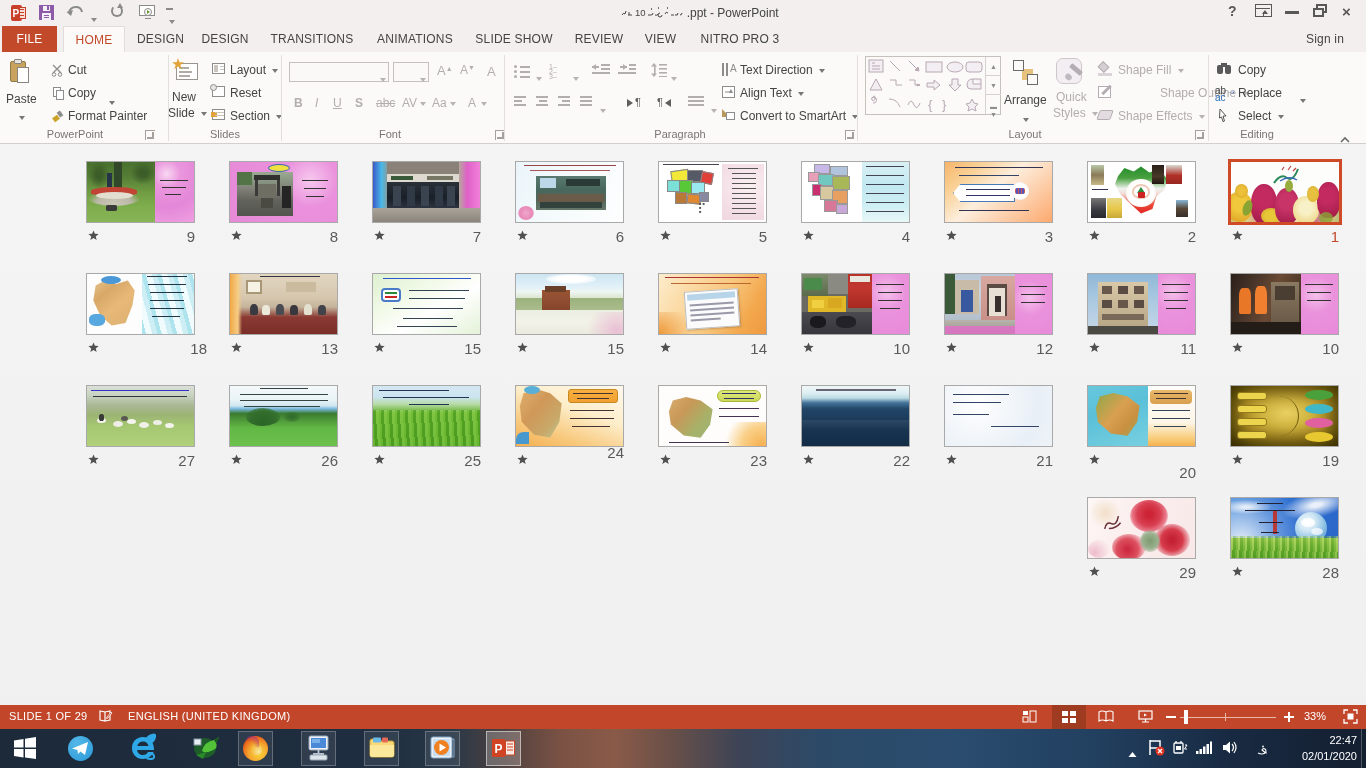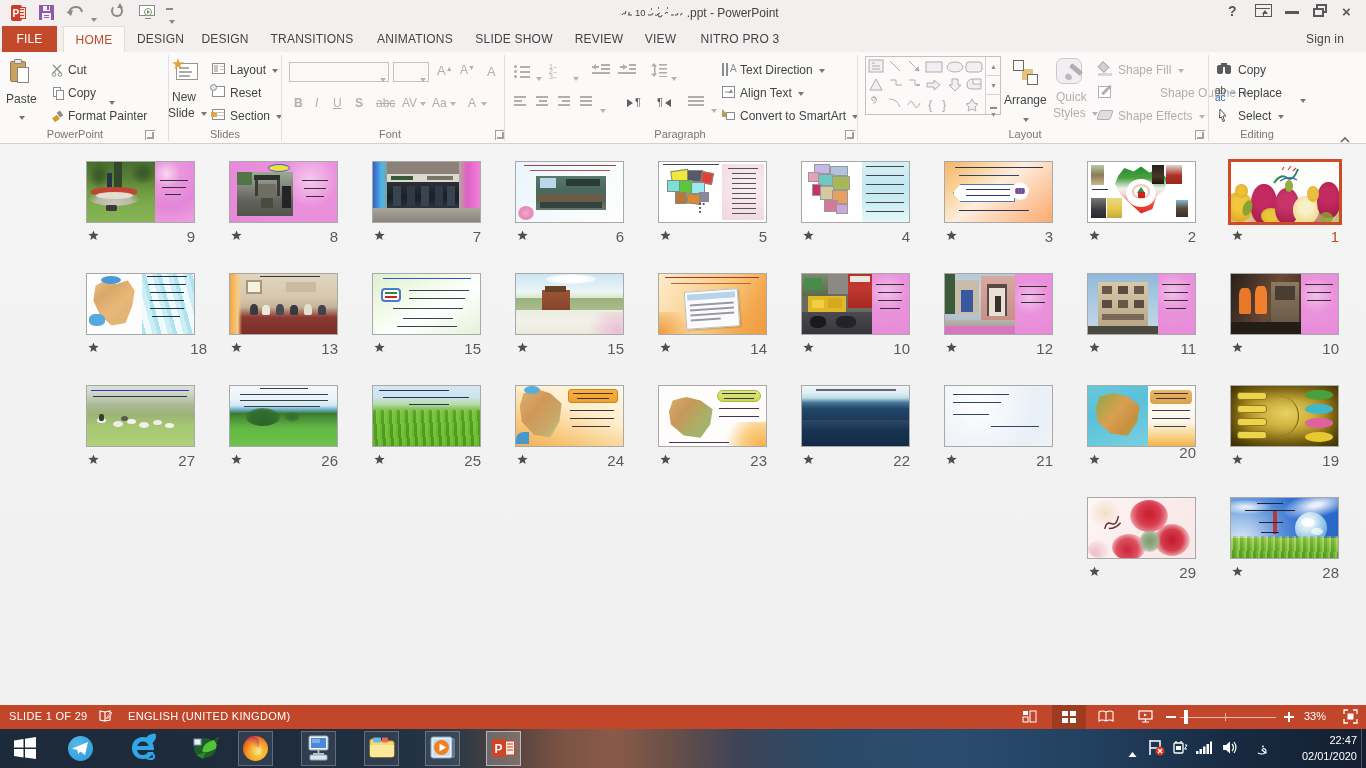--- a/index.html
+++ b/index.html
@@ -901,37 +901,37 @@
         <path d="M6 0.5 L7.5 4.2 L11.6 4.4 L8.4 7 L9.5 11 L6 8.7 L2.5 11 L3.6 7 L0.4 4.4 L4.5 4.2 Z" fill="#4f4f4f"></path>
       </svg></div>
 <div class="num" style="left:229px;top:308px;">26</div>
     <div class="star" style="left:231px;top:310px;"><svg width="11" height="11" viewBox="0 0 12 12">
         <path d="M6 0.5 L7.5 4.2 L11.6 4.4 L8.4 7 L9.5 11 L6 8.7 L2.5 11 L3.6 7 L0.4 4.4 L4.5 4.2 Z" fill="#4f4f4f"></path>
       </svg></div>
 <div class="num" style="left:372px;top:308px;">25</div>
     <div class="star" style="left:374px;top:310px;"><svg width="11" height="11" viewBox="0 0 12 12">
         <path d="M6 0.5 L7.5 4.2 L11.6 4.4 L8.4 7 L9.5 11 L6 8.7 L2.5 11 L3.6 7 L0.4 4.4 L4.5 4.2 Z" fill="#4f4f4f"></path>
       </svg></div>
-<div class="num" style="left:515px;top:308px;text-align:right;">24</div>
+<div class="num" style="left:515px;top:300px;text-align:right;">24</div>
     <div class="star" style="left:517px;top:310px;"><svg width="11" height="11" viewBox="0 0 12 12">
         <path d="M6 0.5 L7.5 4.2 L11.6 4.4 L8.4 7 L9.5 11 L6 8.7 L2.5 11 L3.6 7 L0.4 4.4 L4.5 4.2 Z" fill="#4f4f4f"></path>
       </svg></div>
 <div class="num" style="left:658px;top:308px;">23</div>
     <div class="star" style="left:660px;top:310px;"><svg width="11" height="11" viewBox="0 0 12 12">
         <path d="M6 0.5 L7.5 4.2 L11.6 4.4 L8.4 7 L9.5 11 L6 8.7 L2.5 11 L3.6 7 L0.4 4.4 L4.5 4.2 Z" fill="#4f4f4f"></path>
       </svg></div>
 <div class="num" style="left:801px;top:308px;">22</div>
     <div class="star" style="left:803px;top:310px;"><svg width="11" height="11" viewBox="0 0 12 12">
         <path d="M6 0.5 L7.5 4.2 L11.6 4.4 L8.4 7 L9.5 11 L6 8.7 L2.5 11 L3.6 7 L0.4 4.4 L4.5 4.2 Z" fill="#4f4f4f"></path>
       </svg></div>
 <div class="num" style="left:944px;top:308px;">21</div>
     <div class="star" style="left:946px;top:310px;"><svg width="11" height="11" viewBox="0 0 12 12">
         <path d="M6 0.5 L7.5 4.2 L11.6 4.4 L8.4 7 L9.5 11 L6 8.7 L2.5 11 L3.6 7 L0.4 4.4 L4.5 4.2 Z" fill="#4f4f4f"></path>
       </svg></div>
-<div class="num" style="left:1087px;top:300px;">20</div>
+<div class="num" style="left:1087px;top:320px;">20</div>
     <div class="star" style="left:1089px;top:310px;"><svg width="11" height="11" viewBox="0 0 12 12">
         <path d="M6 0.5 L7.5 4.2 L11.6 4.4 L8.4 7 L9.5 11 L6 8.7 L2.5 11 L3.6 7 L0.4 4.4 L4.5 4.2 Z" fill="#4f4f4f"></path>
       </svg></div>
 <div class="num" style="left:1230px;top:308px;">19</div>
     <div class="star" style="left:1232px;top:310px;"><svg width="11" height="11" viewBox="0 0 12 12">
         <path d="M6 0.5 L7.5 4.2 L11.6 4.4 L8.4 7 L9.5 11 L6 8.7 L2.5 11 L3.6 7 L0.4 4.4 L4.5 4.2 Z" fill="#4f4f4f"></path>
       </svg></div>
 <div class="num" style="left:1087px;top:420px;">29</div>
     <div class="star" style="left:1089px;top:422px;"><svg width="11" height="11" viewBox="0 0 12 12">
         <path d="M6 0.5 L7.5 4.2 L11.6 4.4 L8.4 7 L9.5 11 L6 8.7 L2.5 11 L3.6 7 L0.4 4.4 L4.5 4.2 Z" fill="#4f4f4f"></path>

